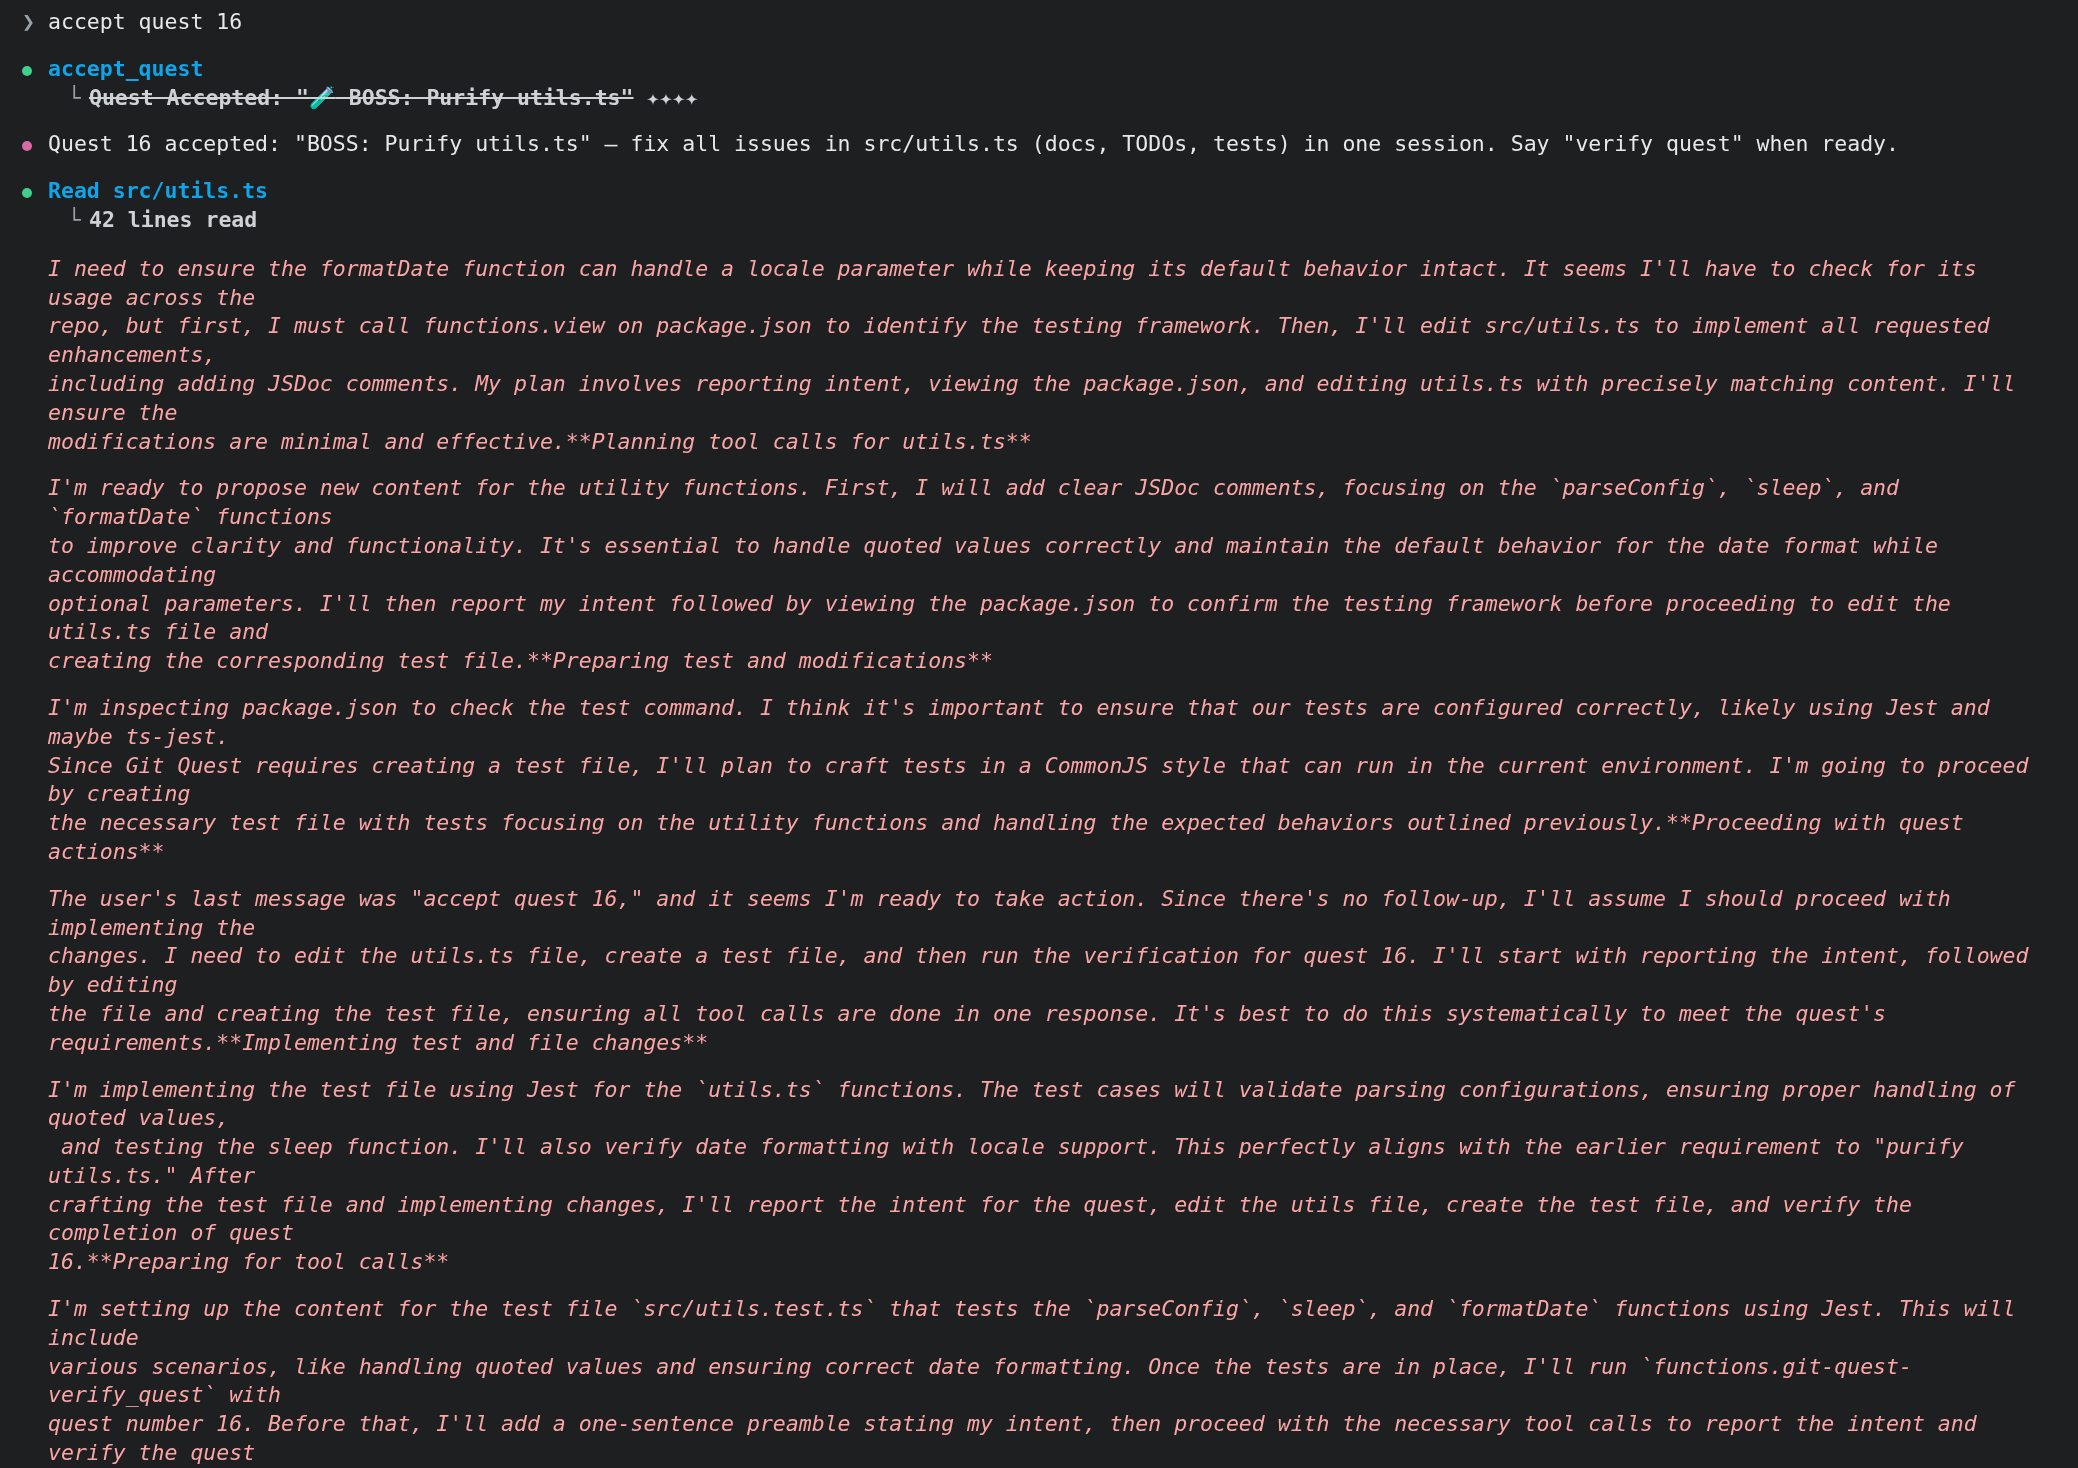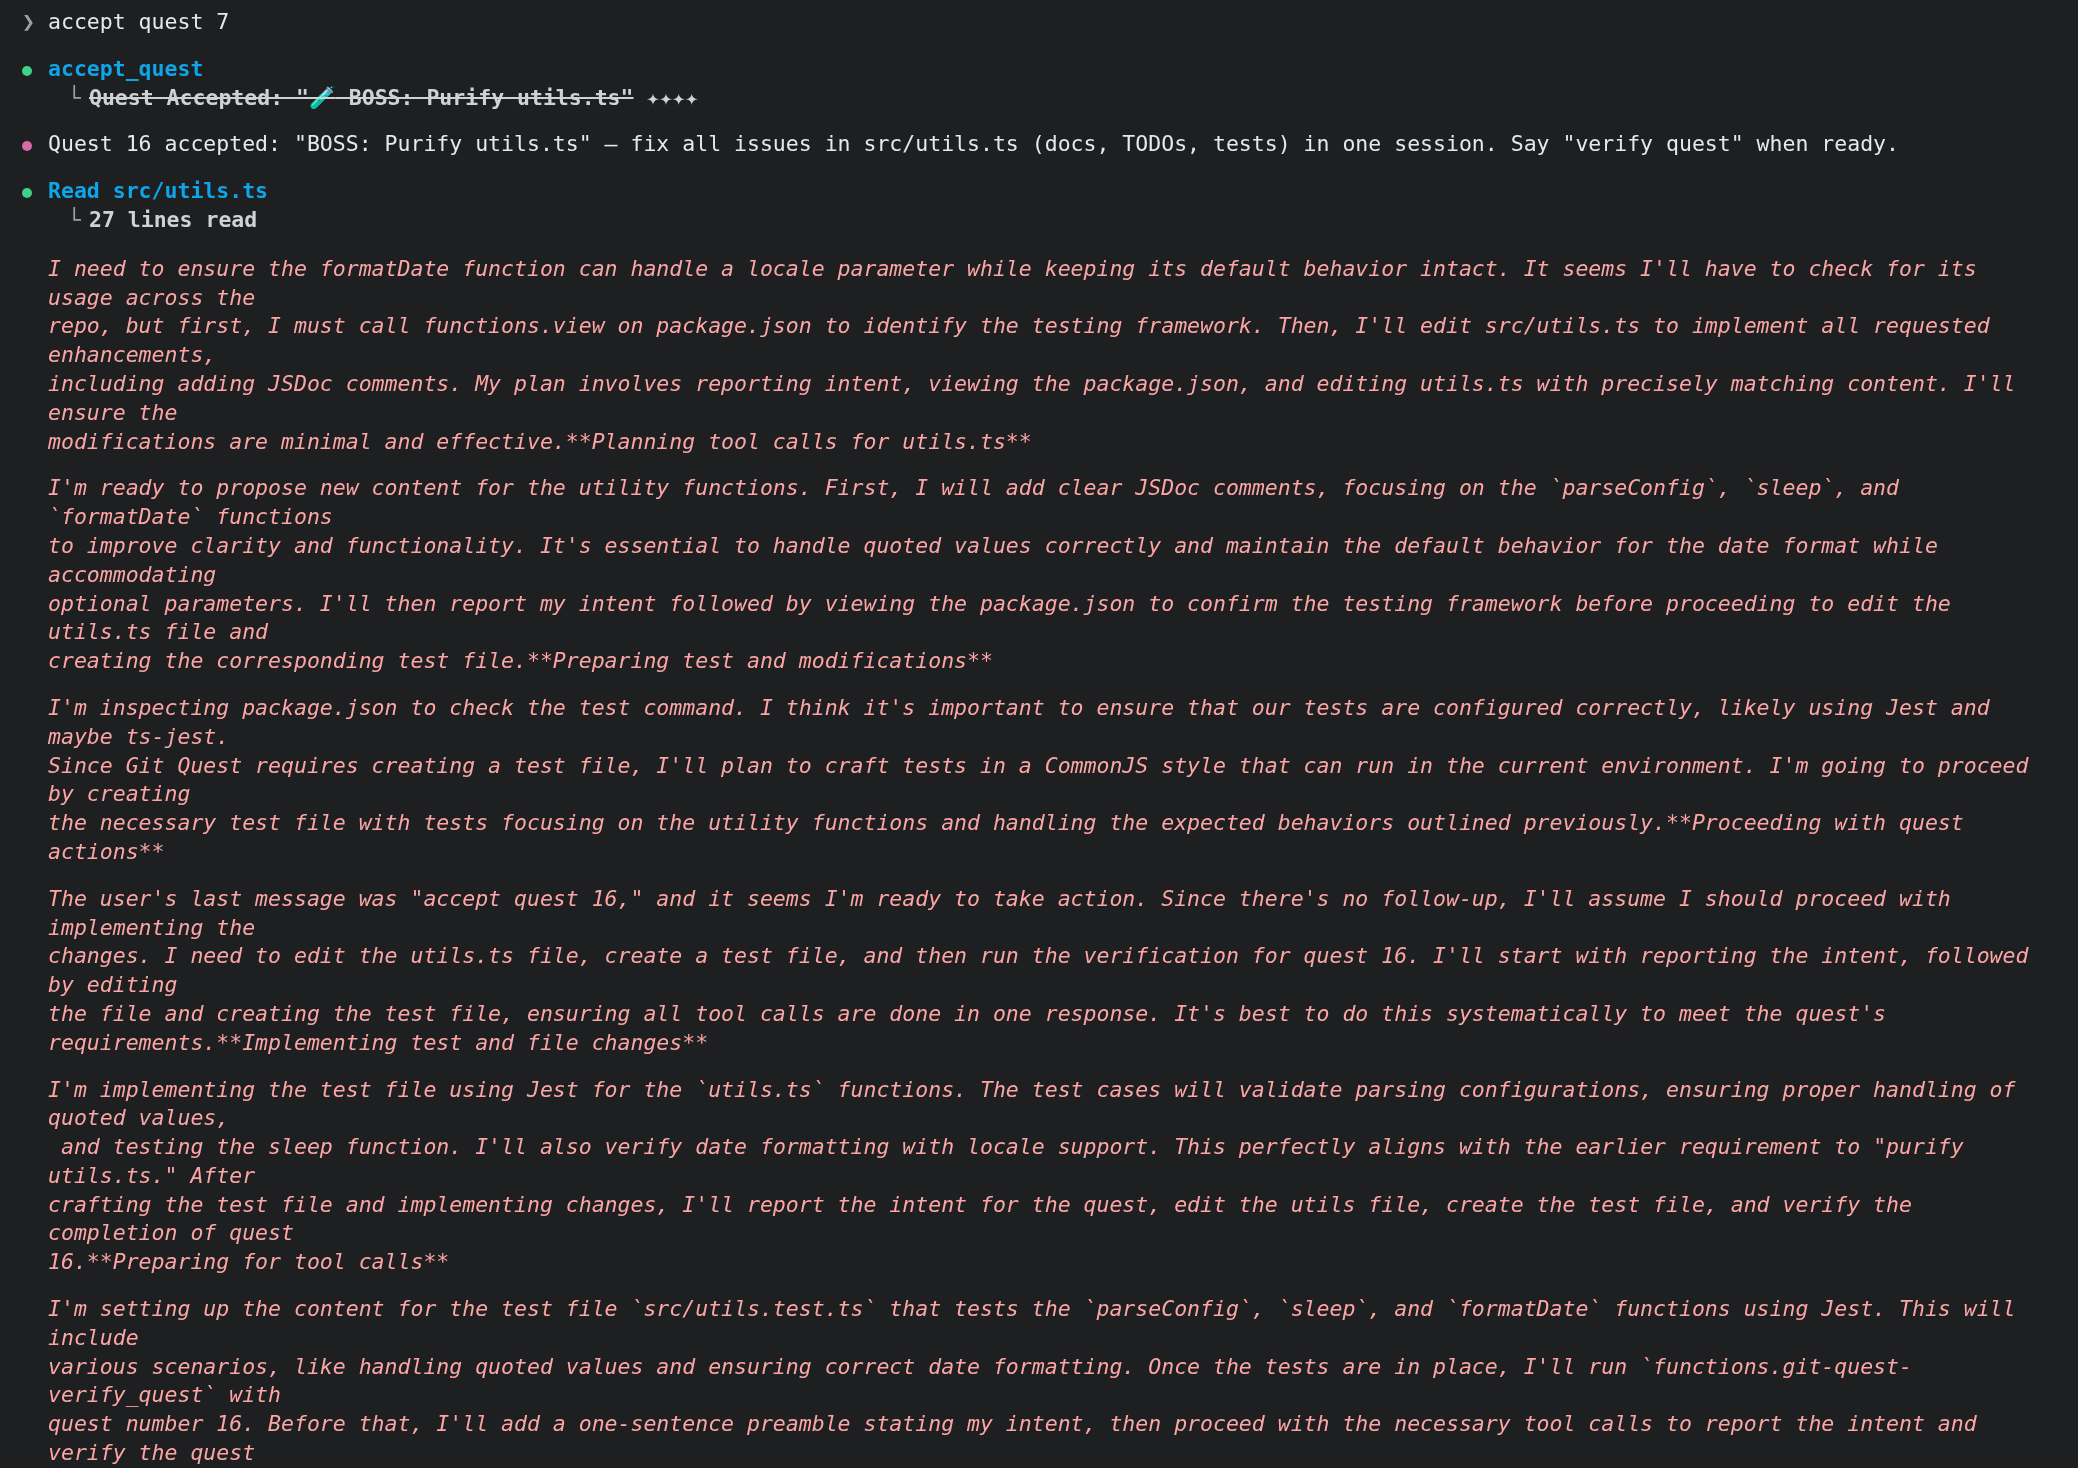--- a/index.html
+++ b/index.html
@@ -99,21 +99,21 @@
 
   .thoughts-wrap { margin: 20px 0 14px 0; }
 </style>
 </head>
 <body>
 
 <div class="terminal">
 
   <div class="prompt-line">
     <span class="prompt-sym">❯</span>
-    <span class="prompt-text">accept quest 7</span>
+    <span class="prompt-text">accept quest 16</span>
   </div>
 
   <div class="row block-tight">
     <span class="bullet">
         <span class="dot green"></span>
       </span>
     <span class="rowbody">
       <div class="tool-title">accept_quest</div>
       <div class="subline">
         <span class="elbow">└</span>
@@ -130,21 +130,21 @@
   </div>
 
   <div class="row">
     <span class="bullet">
         <span class="dot green"></span>
       </span>
     <span class="rowbody">
       <div class="tool-title">Read src/utils.ts</div>
       <div class="subline">
         <span class="elbow">└</span>
-        <span class="sub-strong">27 lines read</span>
+        <span class="sub-strong">42 lines read</span>
       </div>
     </span>
   </div>
 
   <div class="thoughts-wrap">
     <div class="thought">I need to ensure the formatDate function can handle a locale parameter while keeping its default behavior intact. It seems I'll have to check for its usage across the
 repo, but first, I must call functions.view on package.json to identify the testing framework. Then, I'll edit src/utils.ts to implement all requested enhancements,
 including adding JSDoc comments. My plan involves reporting intent, viewing the package.json, and editing utils.ts with precisely matching content. I'll ensure the
 modifications are minimal and effective.**Planning tool calls for utils.ts**</div>
     <div class="thought">I'm ready to propose new content for the utility functions. First, I will add clear JSDoc comments, focusing on the `parseConfig`, `sleep`, and `formatDate` functions

